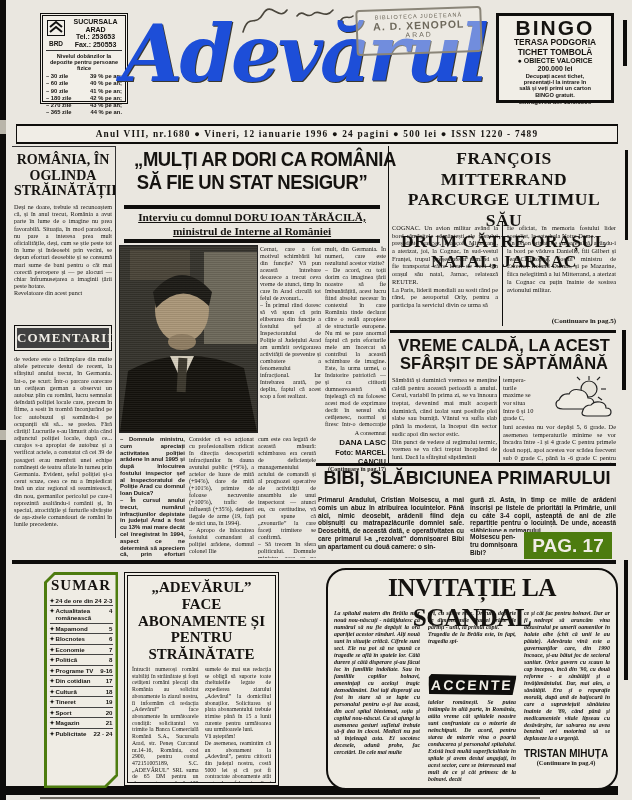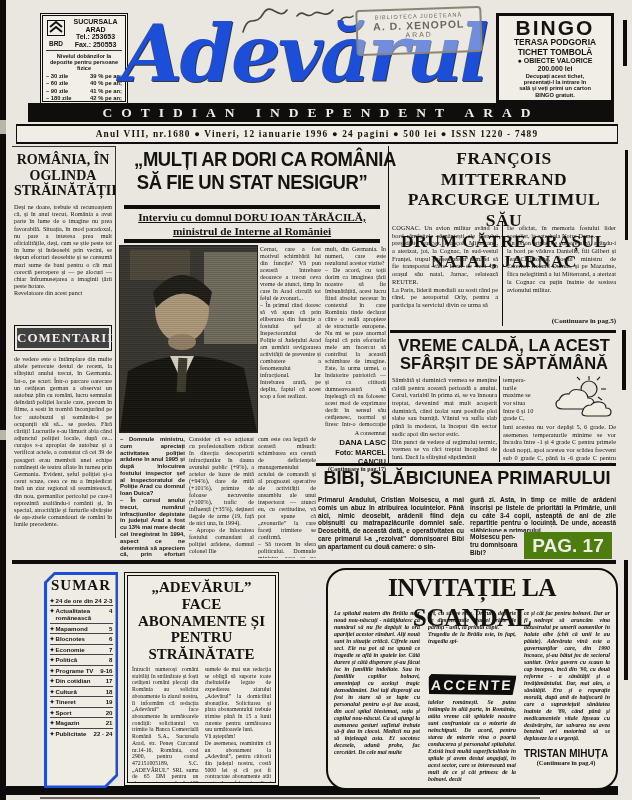--- a/index.html
+++ b/index.html
@@ -68,21 +68,21 @@
   #mitt-title{left:392px;top:148px;width:224px;font-size:17.5px;line-height:1.18;letter-spacing:.5px;}
   #vreme-title{left:392px;top:336px;width:224px;font-size:16.5px;line-height:1.1;font-family:"Liberation Sans",sans-serif;}
   .bodycol{font-size:6.4px;line-height:1.2;}
   
   #bibi-title{left:316px;top:467px;width:300px;text-align:center;font-family:"Liberation Sans",sans-serif;
               font-weight:bold;font-size:19px;white-space:nowrap;transform:scaleX(.95);transform-origin:center;}
   .bibicol{font-size:6.5px;line-height:1.2;font-weight:bold;font-family:"Liberation Sans",sans-serif;}
   #pag17{left:524px;top:532px;width:88px;height:27px;background:#4d7c0f;color:#f0ede6;display:flex;
          align-items:center;justify-content:center;font-weight:bold;font-size:19px;font-family:"Liberation Sans",sans-serif;}
   
-  #sumar{left:44px;top:572px;width:74px;height:216px;background:#1d4ed8;
+  #sumar{left:44px;top:572px;width:74px;height:216px;background:#4d7c0f;
          clip-path:polygon(10px 0,100% 0,100% calc(100% - 12px),calc(100% - 12px) 100%,0 100%,0 10px);}
   #sumar-in{position:absolute;inset:2.5px;background:#efece4;padding:2px 3px;box-sizing:border-box;
             clip-path:polygon(9px 0,100% 0,100% calc(100% - 11px),calc(100% - 11px) 100%,0 100%,0 9px);}
   #sumar-in h3{margin:0 0 2px;text-align:center;font-size:15px;letter-spacing:1px;}
   .srow{display:flex;align-items:flex-start;border-bottom:1px solid #444;padding:1.1px 0;
         font-family:"Liberation Sans",sans-serif;font-weight:bold;font-size:6.1px;line-height:1.2;}
   .srow:last-child{border-bottom:none;}
   .srow .mk{width:6px;}
   .srow .lb{flex:1;}
   .srow .pg{text-align:right;}
@@ -185,21 +185,20 @@
     <div class="b3">TICHET TOMBOLĂ</div>
     <div class="b4">● OBIECTE VALORICE</div>
     <div class="b4">200.000 lei</div>
     <div class="b5">Decupați acest tichet,
 prezentați-l la intrare în
 sală și veți primi un carton
 BINGO gratuit.</div>
     <div class="b6">Extragerea din 13.1.1996</div>
   </div>
 
-  <div class="abs" id="tagline">COTIDIAN INDEPENDENT ARAD</div>
   <div class="abs" id="datebar">Anul VIII, nr.1680  ●  Vineri, 12 ianuarie 1996 ● 24 pagini ● 500 lei ● ISSN 1220 - 7489</div>
 
   <div class="abs" id="leftcol">
     <h2>ROMÂNIA, ÎN
 OGLINDA
 STRĂINĂTĂȚII</h2>
     <div class="tiny just" style="height:118px;">Deși ne doare, trebuie să recunoaștem că, și în anul trecut, România a avut parte în lume de o imagine nu prea favorabilă. Situația, în mod paradoxal, nu pare a interesa prea mult oficialitățile, deși, cum se știe peste tot în lume și îndeosebi prin vecini, se depun eforturi deosebite și se consumă mari sume de bani pentru o cât mai corectă percepere și — pe alocuri — chiar înfrumusețarea a imaginii țării peste hotare.
 Revelatoare din acest punct</div>
     <div id="comentarii-wrap">
       <div id="comentarii">COMENTARII</div>

